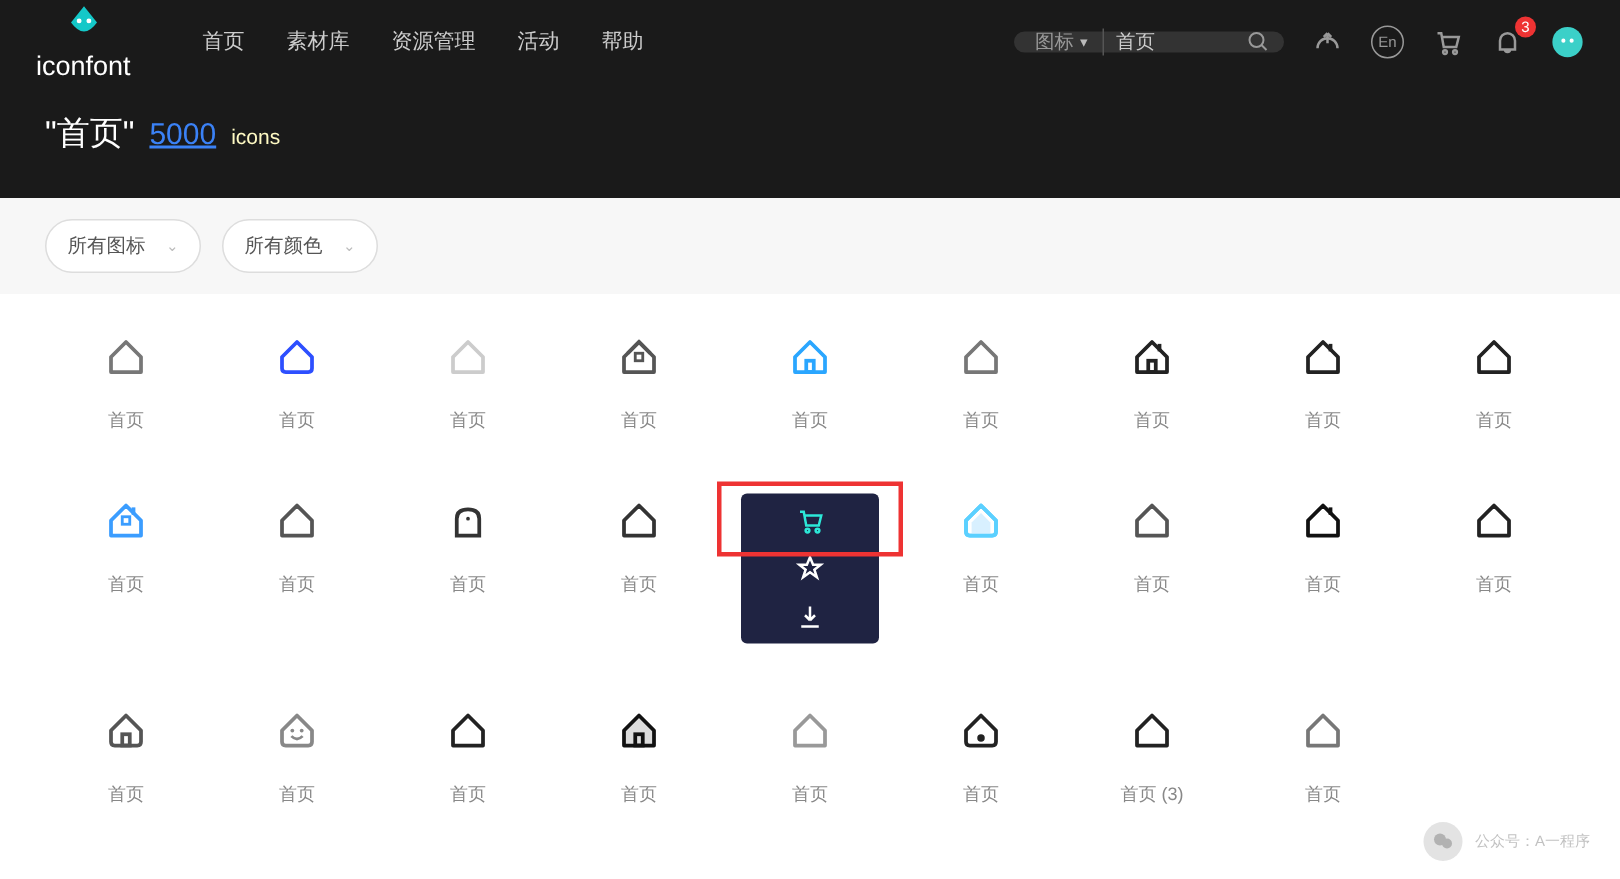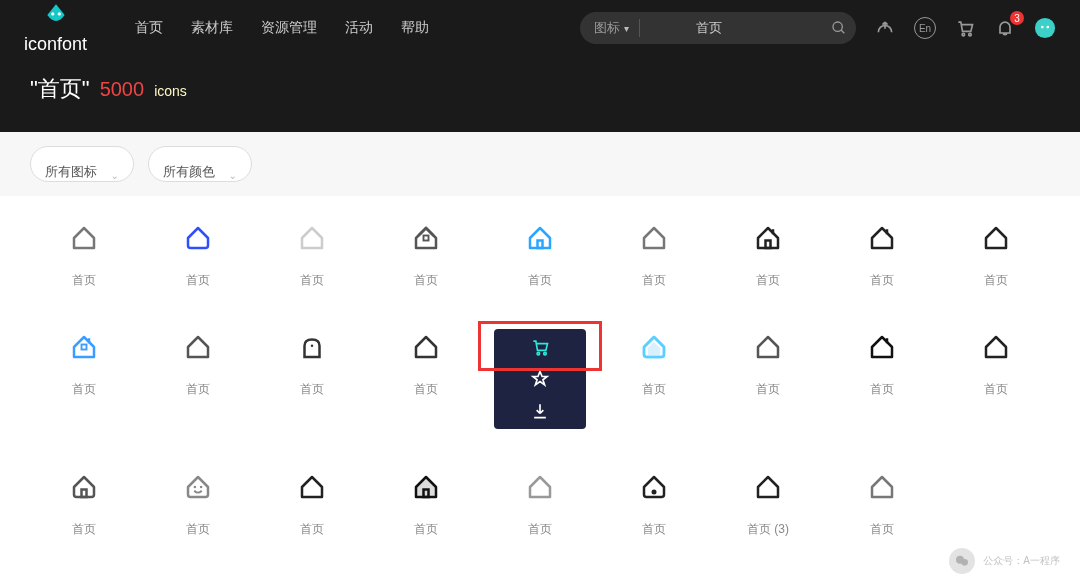--- a/index.html
+++ b/index.html
@@ -3,34 +3,34 @@
 <meta charset="utf-8">
 <style>
 *{box-sizing:border-box;margin:0;padding:0;}
 body{font-family:-apple-system,BlinkMacSystemFont,"PingFang SC","Microsoft YaHei",sans-serif;background:#fff;color:#333;width:1080px;height:586px;overflow:hidden;position:relative;}
 .header{background:#1a1a1a;height:56px;display:flex;align-items:center;padding:0 24px;position:relative;}
 .logo{display:flex;align-items:center;gap:6px;color:#fff;font-size:18px;font-weight:500;flex-direction:column;}
 .logo-icon svg{display:block;}
 .nav{display:flex;gap:28px;margin-left:48px;}
 .nav-item{color:#ccc;font-size:14px;cursor:pointer;}
 .header-right{margin-left:auto;display:flex;align-items:center;gap:18px;}
-.search-box{display:flex;align-items:center;background:#333;border-radius:20px;height:32px;padding:0 4px 0 14px;gap:48px;}
+.search-box{display:flex;align-items:center;background:#333;border-radius:20px;height:14px;padding:0 4px 0 14px;}
 .search-cat{display:flex;align-items:center;gap:4px;color:#999;font-size:13px;border-right:1px solid #555;padding-right:10px;cursor:pointer;}
 .search-input{background:none;border:none;outline:none;color:#ccc;font-size:13px;padding:0 8px;width:90px;}
 .search-btn{width:26px;height:26px;display:flex;align-items:center;justify-content:center;cursor:pointer;}
 .hdr-icon{color:#999;cursor:pointer;display:flex;align-items:center;justify-content:center;width:22px;height:22px;}
 .lang-icon{width:22px;height:22px;border:1px solid #999;border-radius:50%;display:flex;align-items:center;justify-content:center;font-size:10px;color:#999;}
 .bell-wrap{position:relative;}
 .badge{position:absolute;top:-6px;right:-8px;background:#e33;color:#fff;font-size:10px;width:14px;height:14px;border-radius:50%;display:flex;align-items:center;justify-content:center;}
 .title-bar{background:#1a1a1a;padding:18px 30px 28px;display:flex;align-items:baseline;gap:10px;}
 .title-quote{color:#fff;font-size:22px;font-weight:500;}
-.title-count{color:#ef4444;font-size:20px;font-weight:500;}
+.title-count{color:#3b82f6;font-size:20px;font-weight:500;text-decoration:underline;}
 .title-label{color:#fef9c3;font-size:14px;}
 .filter-bar{background:#f7f7f7;padding:14px 30px;display:flex;align-items:center;gap:14px;}
-.dropdown{background:#fff;border:1px solid #ddd;border-radius:20px;height:36px;padding:0 14px;display:flex;align-items:flex-end;gap:10px;font-size:13px;color:#555;cursor:pointer;min-width:104px;justify-content:space-between;}
+.dropdown{background:#fff;border:1px solid #ddd;border-radius:20px;height:36px;padding:0 14px;display:flex;align-items:center;gap:10px;font-size:13px;color:#555;cursor:pointer;min-width:104px;justify-content:space-between;}
 .chev{color:#bbb;font-size:10px;}
 .filter-tabs{display:flex;gap:10px;margin-left:100px;}
 .ftab{font-size:13px;color:#666;padding:6px 20px;border-radius:20px;cursor:pointer;}
 .ftab.active{background:linear-gradient(90deg,#00c9ff,#3d7eff);color:#fff;}
 .grid{display:grid;grid-template-columns:repeat(9,1fr);padding:24px 30px 0;row-gap:40px;column-gap:6px;}
 .icon-card{display:flex;flex-direction:column;align-items:center;gap:16px;cursor:pointer;position:relative;}
 .icon-box{width:36px;height:36px;display:flex;align-items:center;justify-content:center;}
 .icon-label{font-size:12px;color:#888;}
 .hover-menu{background:#1f2342;width:92px;border-radius:4px;padding:8px 0;display:flex;flex-direction:column;align-items:center;gap:12px;position:relative;}
 .hover-menu .hm-item{color:#fff;cursor:pointer;}

